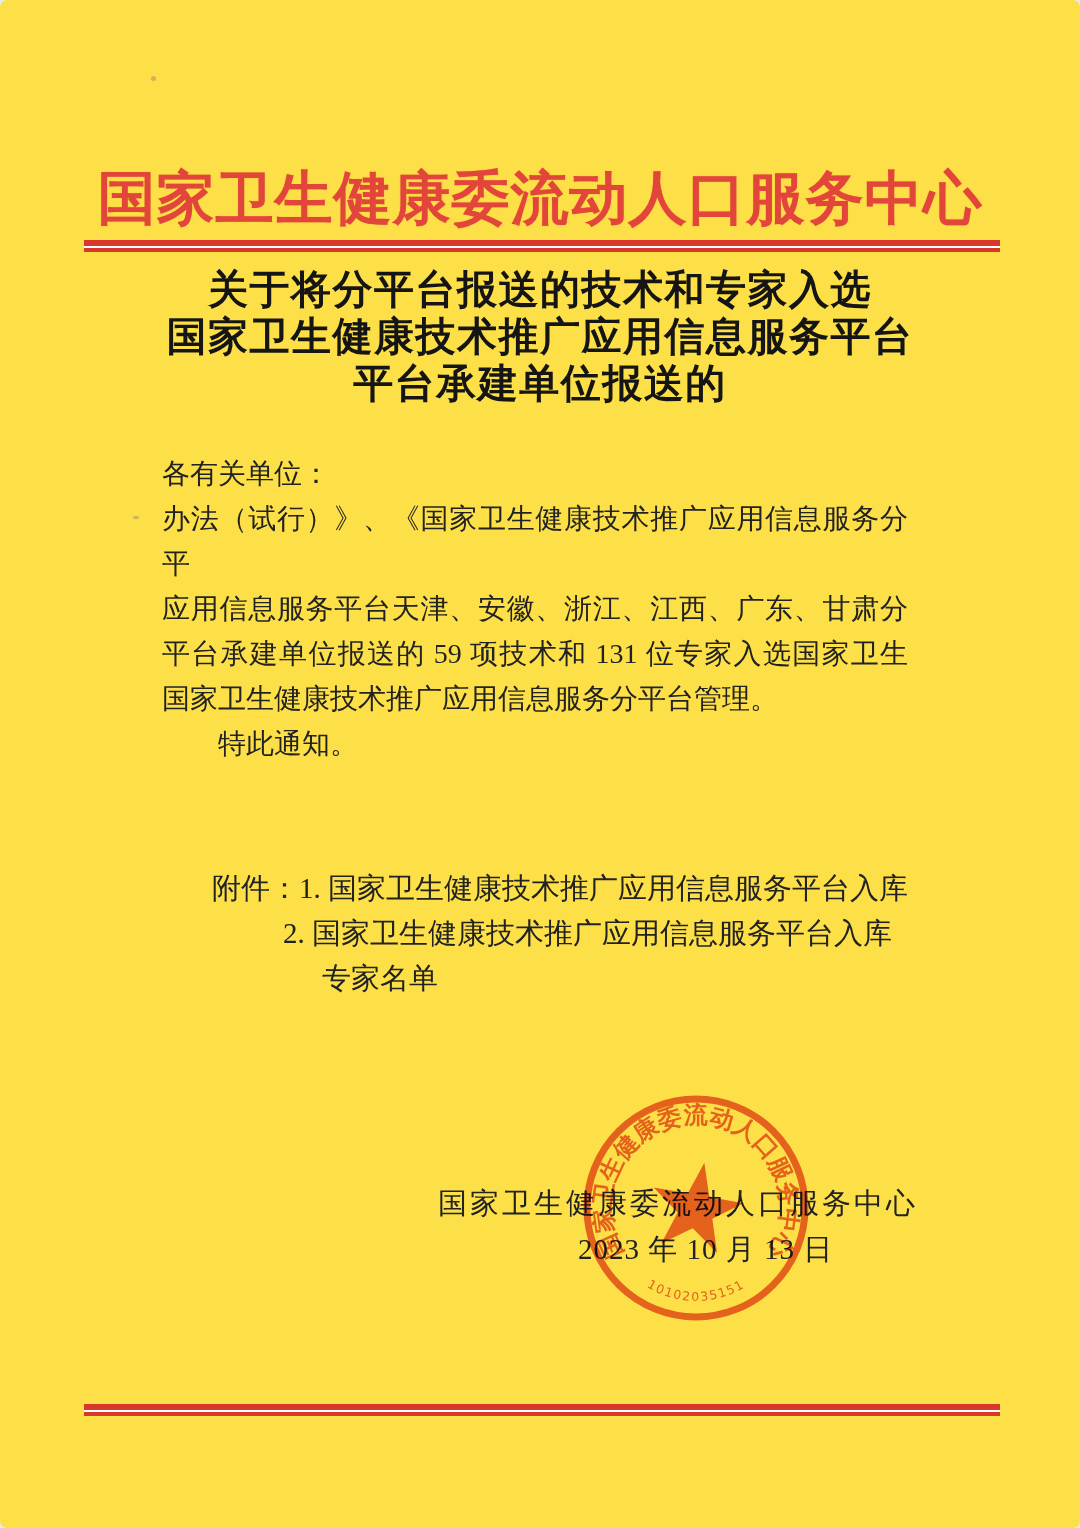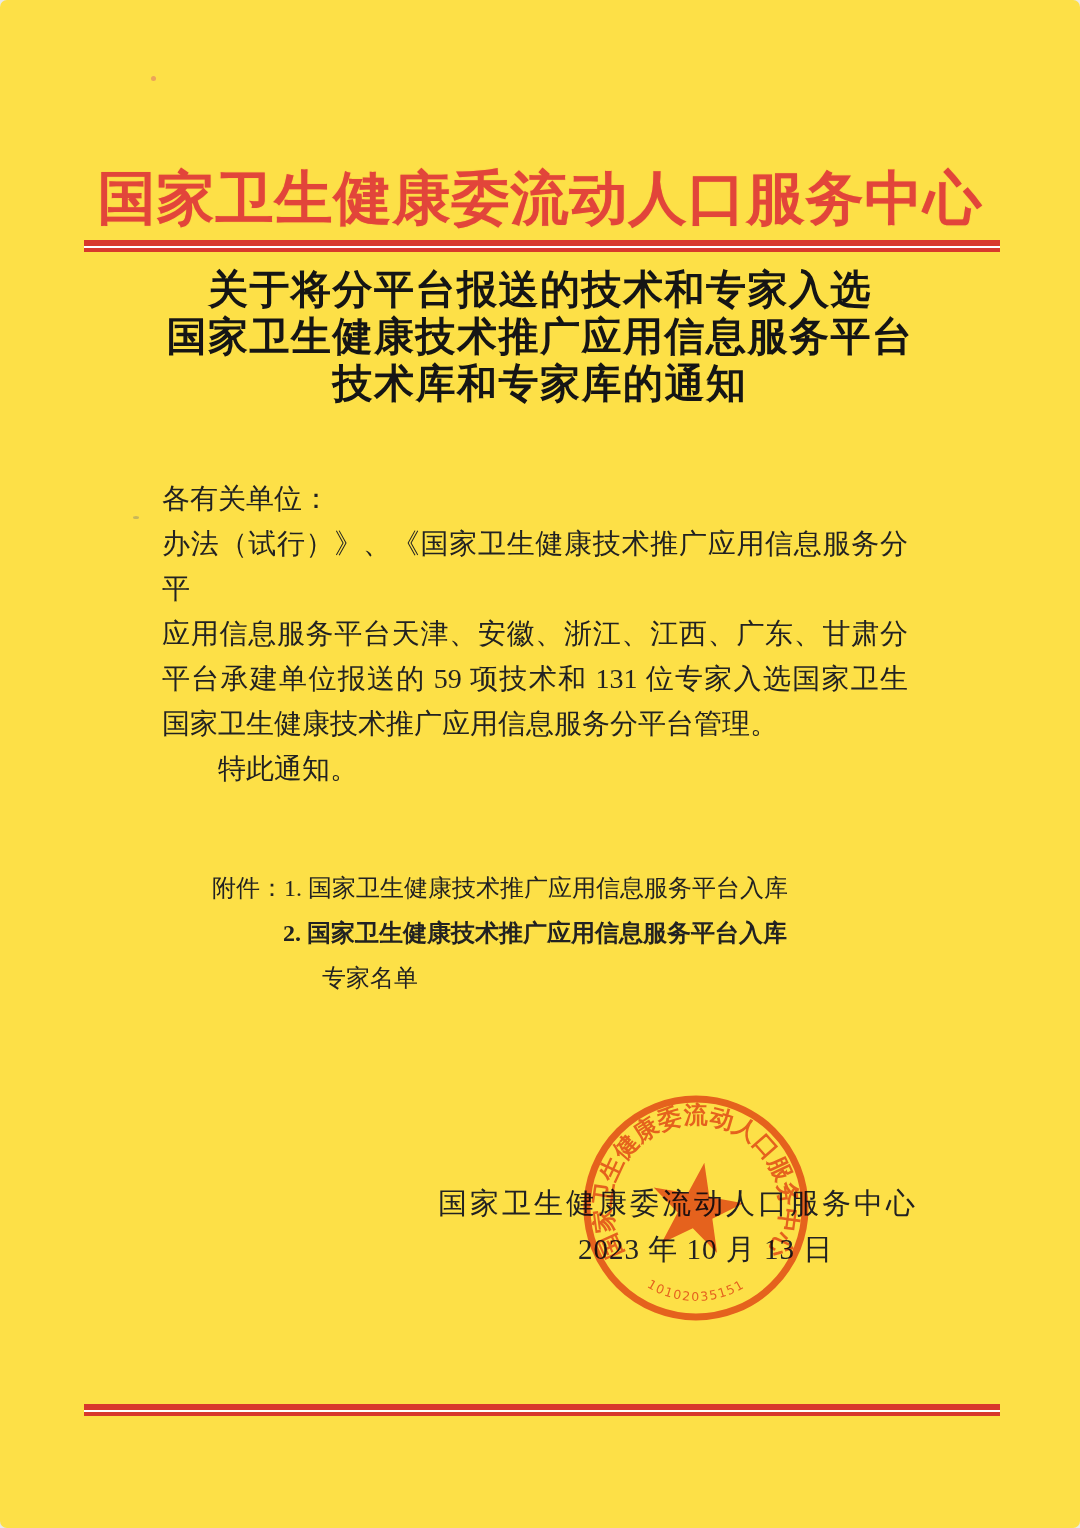--- a/index.html
+++ b/index.html
@@ -25,33 +25,33 @@
   .rule .bar-gap{height:2px;background:#ffffff;}
   .rule .bar-b{height:4px;background:#d8382c;}
   
   .doc-title{
     position:absolute;left:0;top:266px;width:100%;
     text-align:center;font-size:40px;line-height:47px;font-weight:bold;
     letter-spacing:1.5px;color:#151515;white-space:nowrap;
   }
   
   .body-text{
-    position:absolute;left:162px;top:476px;width:746px;
+    position:absolute;left:162px;top:451px;width:746px;
     font-size:28px;line-height:45px;color:#222222;
   }
   .bl{width:100%;}
   .bl.just{text-align:justify;text-align-last:justify;}
   
   .attach{
     position:absolute;left:0;top:866px;width:1080px;
-    font-size:24px;line-height:45px;color:#222222;
+    font-size:29px;line-height:45px;color:#222222;
   }
   .al-0{margin-left:212px;}
   .al-1{margin-left:322px;}
-  .al-2{margin-left:283px;font-weight:bold;}
+  .al-2{margin-left:283px;}
   .al-3{margin-left:322px;}
   
   .sig-org{
     position:absolute;left:438px;top:1184px;
     font-size:29px;line-height:38px;letter-spacing:3px;color:#222222;
     white-space:nowrap;z-index:2;
   }
   .sig-date{
     position:absolute;left:578px;top:1230px;
     font-size:29px;line-height:38px;letter-spacing:1px;color:#222222;
@@ -87,21 +87,21 @@
 
   <div class="rule rule-top">
     <div class="bar-a"></div>
     <div class="bar-gap"></div>
     <div class="bar-b"></div>
   </div>
 
   <div class="doc-title">
     <div>关于将分平台报送的技术和专家入选</div>
     <div>国家卫生健康技术推广应用信息服务平台</div>
-    <div>技术库和专家库的通知</div>
+    <div>平台承建单位报送的</div>
   </div>
 
   <div class="body-text">
     <div class="bl">各有关单位：</div>
     <div class="bl just">办法（试行）》、《国家卫生健康技术推广应用信息服务分平</div>
     <div class="bl just">应用信息服务平台天津、安徽、浙江、江西、广东、甘肃分</div>
     <div class="bl just">平台承建单位报送的 59 项技术和 131 位专家入选国家卫生</div>
     <div class="bl">国家卫生健康技术推广应用信息服务分平台管理。</div>
     <div class="bl">　　特此通知。</div>
   </div>

